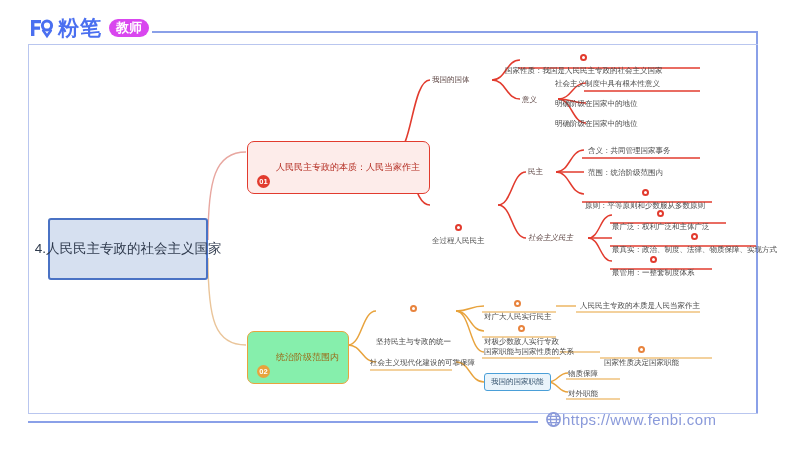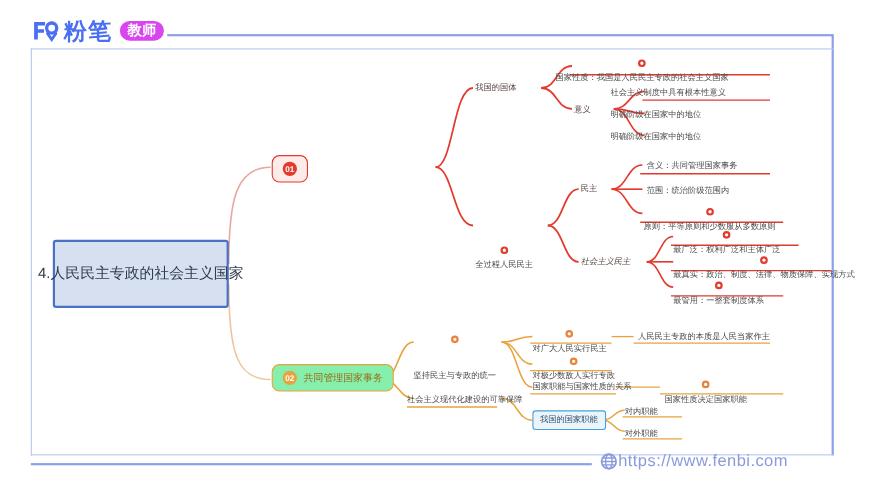--- a/index.html
+++ b/index.html
@@ -50,21 +50,21 @@
   }
 
   .branch{
     display:flex;align-items:center;gap:6px;border-radius:7px;
     font-size:9px;padding:5px 9px;
   }
   .branch-red{left:247px;top:141px;border:1.5px solid #e23b2e;background:#fdecea;color:#b32b20;}
   .branch-orange{left:247px;top:331px;border:1.5px solid #e8a33d;background:#86efac;color:#9a6a16;}
   .badge{
     width:13px;height:13px;border-radius:50%;color:#fff;font-size:7.5px;
-    display:flex;align-items:center;justify-content:center;font-weight:700;flex:none;
+    display:flex;align-items:center;justify-content:center;font-weight:700;flex:none;margin-top:28px;
   }
   .badge-red{background:#e23b2e;}
   .badge-orange{background:#e8a33d;}
 
   .lbl{font-size:7.5px;color:#4a4a4a;line-height:11px;}
   .lbl-red{color:#5a4240;}
 
   .leaf{display:flex;align-items:center;gap:4px;font-size:7.5px;line-height:11px;color:#4a4a4a;flex-direction:column;}
   .dot{width:7px;height:7px;border-radius:50%;border:2px solid #e23b2e;box-sizing:border-box;flex:none;}
   .dot-orange{border-color:#e8833d;}
@@ -164,25 +164,26 @@
       <path d="M548,382 C558,382 558,373 568,373" fill="none" stroke="#e8a33d" stroke-width="1.4"></path>
       <path d="M548,382 C558,382 558,392 568,392" fill="none" stroke="#e8a33d" stroke-width="1.4"></path>
       <path d="M566,379 H620" stroke="#e8a33d" stroke-width="1.2" fill="none"></path>
       <path d="M566,399 H620" stroke="#e8a33d" stroke-width="1.2" fill="none"></path>
     </svg>
 
     <div class="node root">4.人民民主专政的社会主义国家</div>
 
     <div class="node branch branch-red">
       <span class="badge badge-red">01</span>
+      <span>人民民主专政的本质：人民当家作主</span>
     </div>
 
     <div class="node branch branch-orange">
       <span class="badge badge-orange">02</span>
-      <span>共同管理国家事务</span>
+      <span>统治阶级范围内</span>
     </div>
 
     <div class="node lbl lbl-red" style="left:432px;top:74px;">我国的国体</div>
     <div class="node lbl lbl-red" style="left:522px;top:94px;">意义</div>
     <div class="node lbl lbl-red" style="left:432px;top:199px;margin-top:25px;">
       <span class="leaf">
         <span class="dot"></span>
         <span>全过程人民民主</span>
       </span>
     </div>
@@ -249,20 +250,20 @@
     <div class="node leaf" style="left:484px;top:346px;">
       <span>国家职能与国家性质的关系</span>
     </div>
     <div class="node leaf" style="left:604px;top:346px;">
       <span class="dot dot-orange"></span>
       <span>国家性质决定国家职能</span>
     </div>
 
     <div class="node boxed" style="left:484px;top:373px;">我国的国家职能</div>
     <div class="node leaf" style="left:568px;top:368px;">
-      <span>对内职能</span>
+      <span>物质保障</span>
     </div>
     <div class="node leaf" style="left:568px;top:388px;">
       <span>对外职能</span>
     </div>
 
   </div>
 </div>
 
 </body></html>

